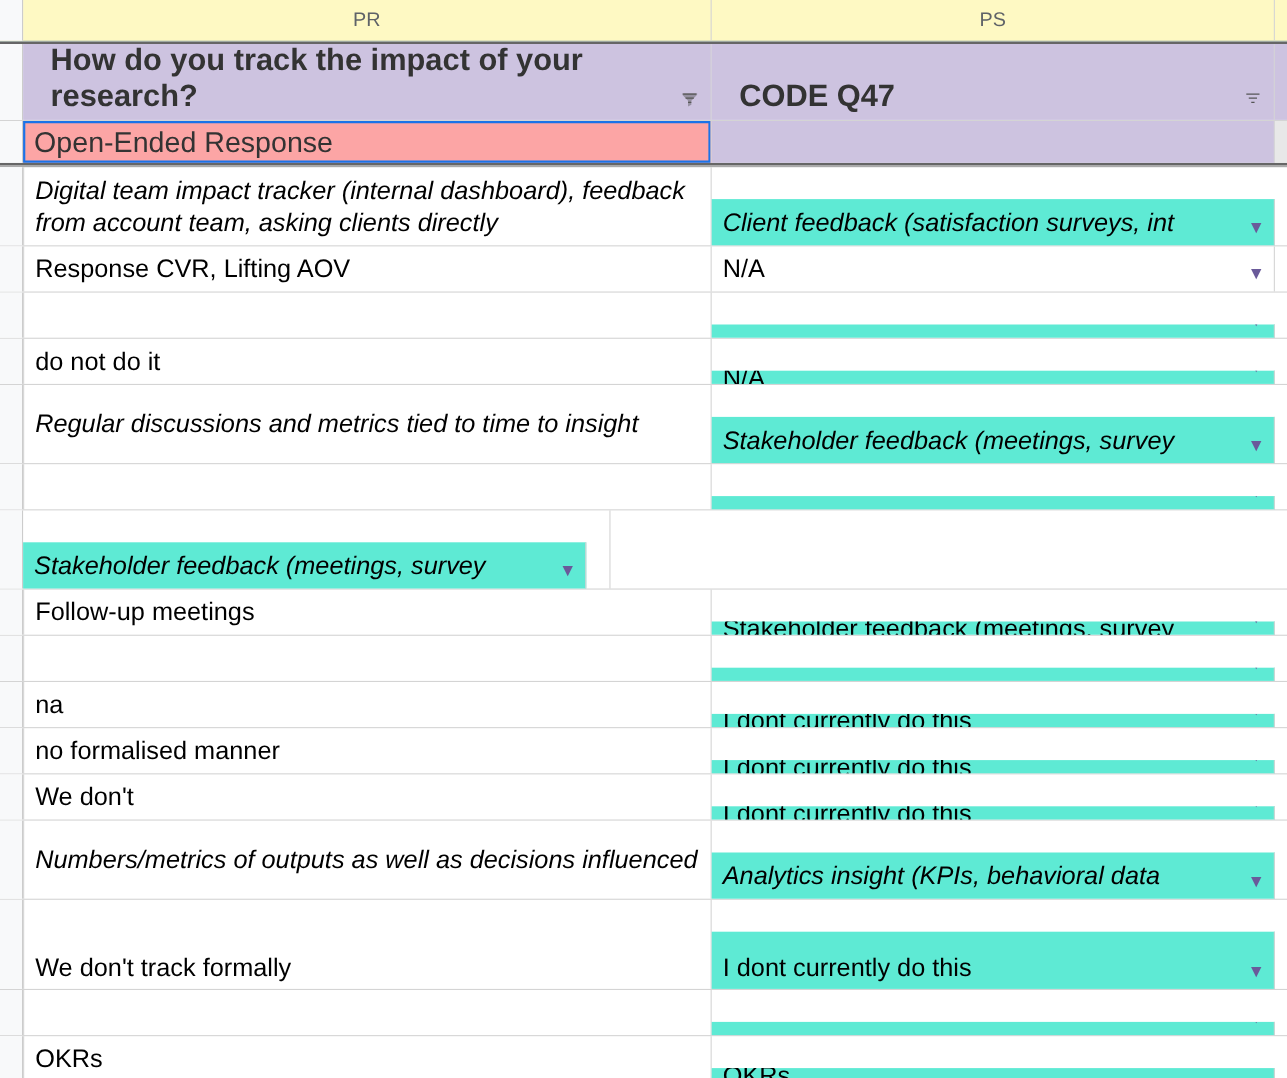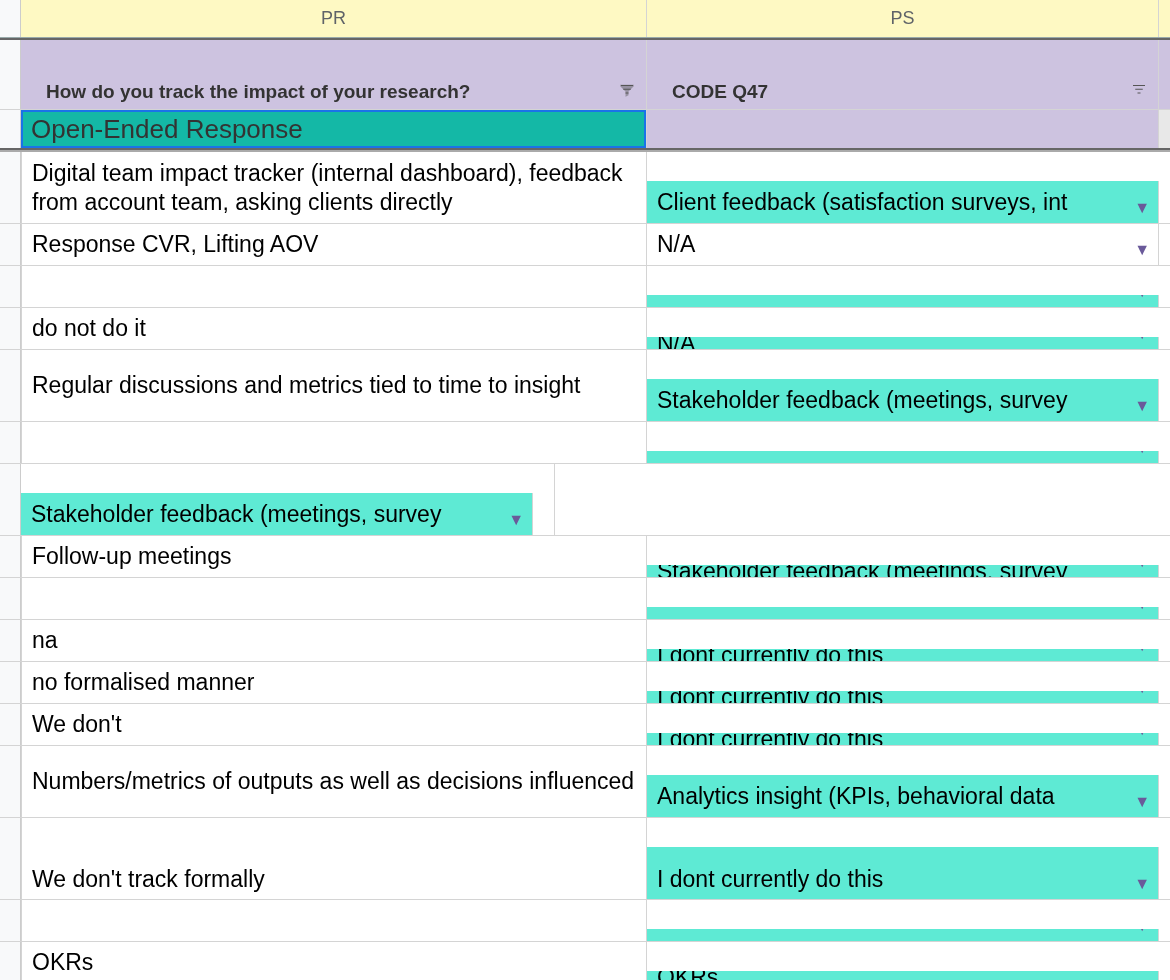--- a/index.html
+++ b/index.html
@@ -11,36 +11,36 @@
 .col-num { width: 10px; min-width: 10px; background: #f8f9fa; border-right: 1px solid #ccc; }
 .col-pr { width: 626px; min-width: 626px; }
 .col-ps { width: 512px; min-width: 512px; }
 .col-tail { width: 22px; min-width: 22px; }
 .wrap { white-space: normal; line-height: 1.25; }
 
 .hdr-bg { background: #fef9c3; border-bottom: 1px solid #9aa; }
 .hdr-txt { color: #5f6368; font-size: 18px; justify-content: center; padding: 8px 0; }
 
 .qhdr-bg { background: #cdc3e0; }
-.qhdr-txt { color: #333; font-weight: bold; font-size: 19px; line-height: 1.15; padding-left: 25px; }
-
-.yellow-bg { background: #14b8a6; }
+.qhdr-txt { color: #333; font-weight: bold; font-size: 28px; line-height: 1.15; padding-left: 25px; }
+
+.yellow-bg { background: #fca5a5; }
 .yellow-txt { color: #333; font-size: 26px; }
 
 .lav-bg { background: #5eead4; margin-top: 29px; }
 
 .filter-icon { position: absolute; right: 10px; bottom: 10px; width: 18px; height: 18px; }
 .arrow { position: absolute; right: 8px; bottom: 6px; font-size: 16px; color: #6a5a9a; }
 
 .selected-border { box-shadow: inset 0 0 0 2px #1a73e8; }
 .thick-top { border-top: 2px solid #666; }
 .thick-bottom { border-bottom: 2px solid #666; }
 .thin-left { border-left: 1px solid #d4d4d4; }
 .h-short { height: 42px; }
-.h-tall { height: 72px; }
+.h-tall { height: 72px; font-style: italic; }
 .h-tall2 { height: 82px; }
 
 .divider { height: 2px; background: #aaa; }
 .align-bottom { align-items: flex-end; padding-bottom: 6px; }
 </style>
 </head>
 <body>
 
 <div class="sheet">
 

